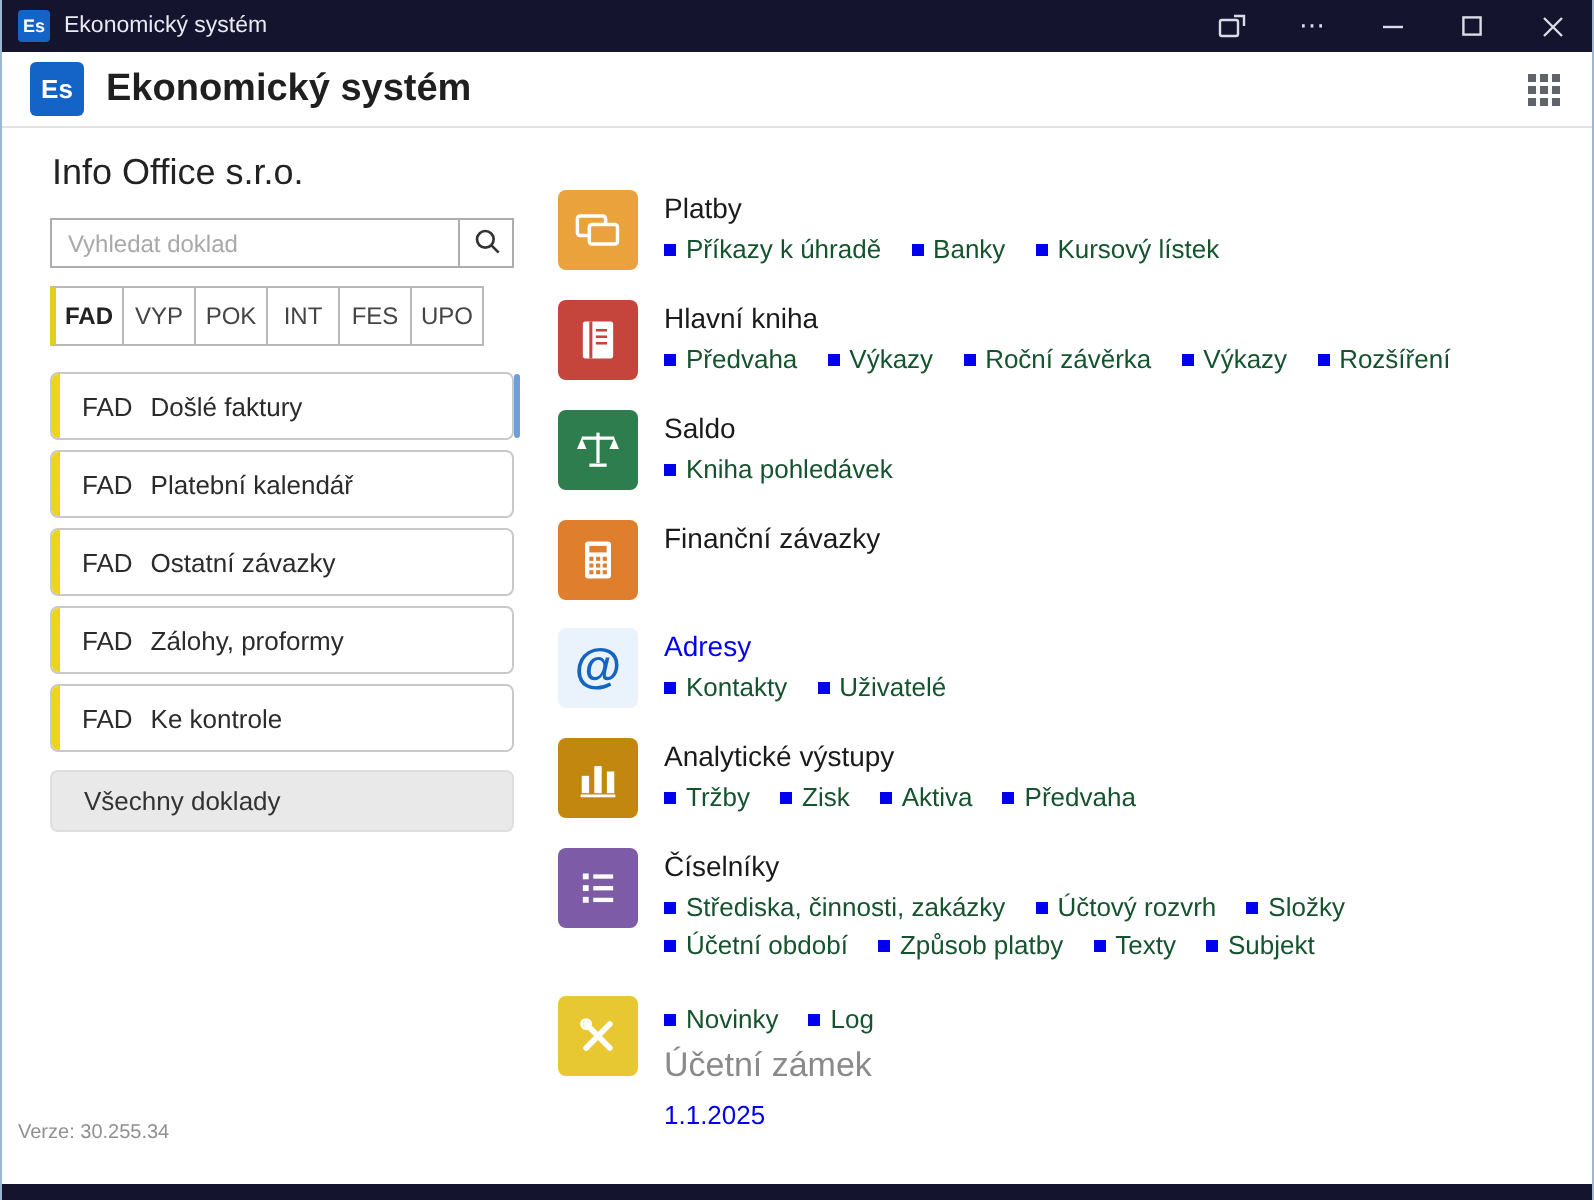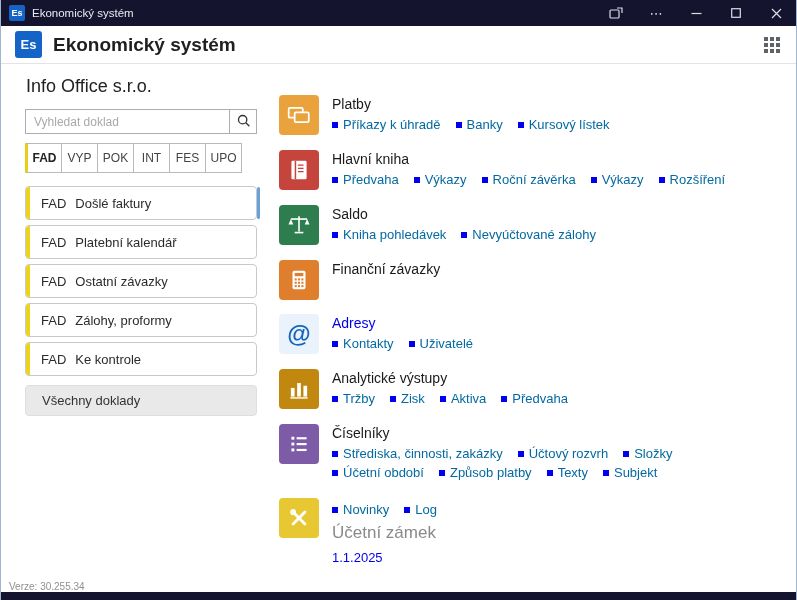--- a/index.html
+++ b/index.html
@@ -44,27 +44,27 @@
   .all-docs { width:232px; height:31px; margin-top:9px; background:#e9e9e9; border:1px solid #dedede; border-radius:4px; display:flex; align-items:center; padding-left:16px; font-size:13px; color:#333; cursor:pointer; }
 
   
   .section { display:flex; margin-bottom:14px; }
   .icon { width:40px; height:40px; border-radius:4px; display:flex; align-items:center; justify-content:center; flex-shrink:0; }
   .at-glyph { font-size:24px; font-weight:bold; color:#1565c0; }
   .sec-body { margin-left:13px; padding-top:1px; }
   .sec-title { font-size:14px; color:#1a1a1a; margin-bottom:5px; }
   .sec-title.as-link { color:#0000EE; cursor:pointer; }
   .links { display:flex; flex-wrap:wrap; column-gap:15px; row-gap:5px; max-width:455px; margin-bottom:4px; }
-  .link { display:flex; align-items:center; font-size:13px; color:#0369a1; cursor:pointer; white-space:nowrap; }
+  .link { display:flex; align-items:center; font-size:13px; color:#14532d; cursor:pointer; white-space:nowrap; }
   .bullet { width:6px; height:6px; background:#0000EE; margin-right:5px; display:inline-block; flex-shrink:0; }
   .note { font-size:17px; color:#8a8a8a; margin-top:6px; }
   .date-link { font-size:13px; color:#0000EE; margin-top:7px; cursor:pointer; }
 
   
-  .statusbar { position:absolute; left:8px; bottom:8px; font-size:10px; color:#909090; }
+  .statusbar { position:absolute; left:8px; bottom:28px; font-size:10px; color:#909090; }
   .bottom-strip { position:absolute; left:0; right:0; bottom:0; height:8px; background:#14142f; }
 </style>
 </head>
 <body>
 
 <div class="window">
 
   <div class="titlebar">
     <span class="tb-logo">Es</span>
     <span class="tb-title">Ekonomický systém</span>
@@ -239,24 +239,20 @@
               <path d="M19.5 6.5 L17.3 11.5 L21.7 11.5 Z" fill="#fff"></path>
             </svg>
         </div>
         <div class="sec-body">
           <div class="sec-title">Saldo</div>
           <div class="links">
             <span class="link">
                 <span class="bullet"></span>
                 <span>Kniha pohledávek</span>
               </span>
-            <span class="link">
-                <span class="bullet"></span>
-                <span>Nevyúčtované zálohy</span>
-              </span>
           </div>
         </div>
       </div>
 
       <div class="section">
         <div class="icon" style="background: rgb(223, 127, 46);">
           <svg width="26" height="26" viewBox="0 0 24 24">
               <rect x="6" y="3.5" width="12" height="17" rx="1.5" fill="#fff"></rect>
               <rect x="8" y="5.5" width="8" height="3" fill="#DF7F2E"></rect>
               <g fill="#DF7F2E">

